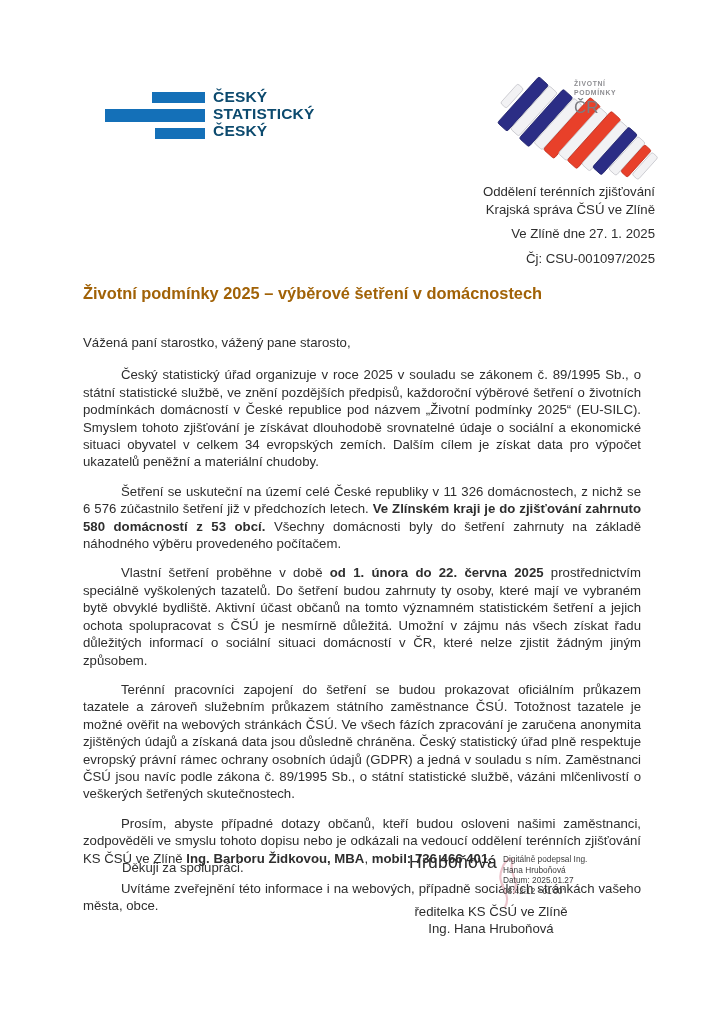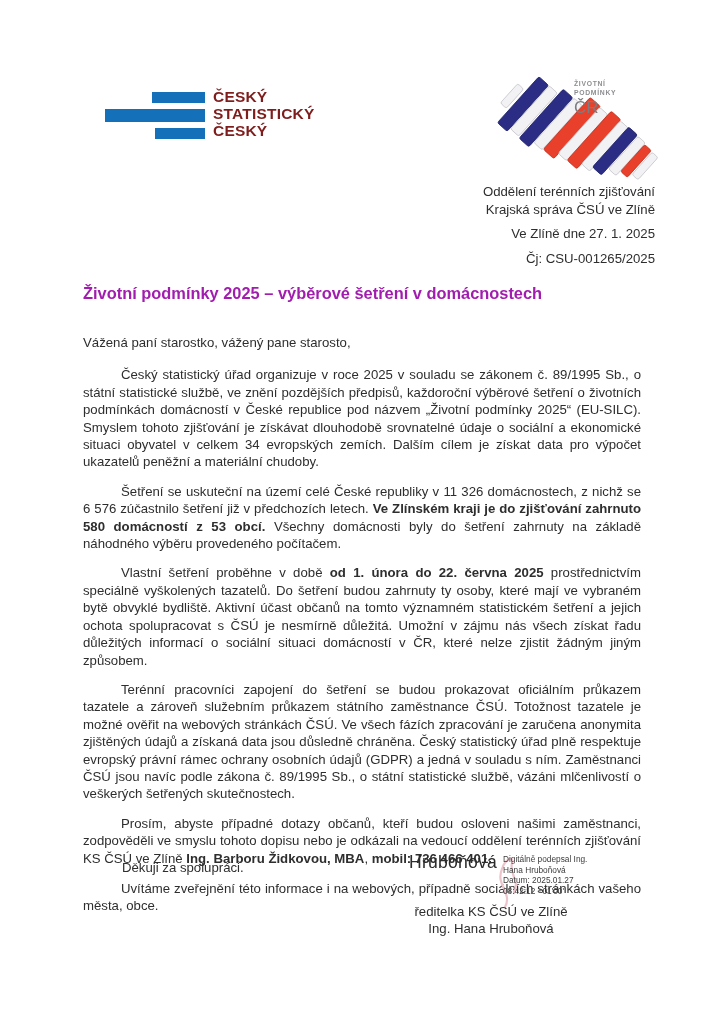--- a/index.html
+++ b/index.html
@@ -9,36 +9,36 @@
     font-family:"Liberation Sans", sans-serif; color:#2e2e2e;
   }
 
   
   .logo-csu { position:absolute; left:105px; top:88px; display:flex; align-items:flex-start; }
   .csu-bars { width:100px; display:flex; flex-direction:column; align-items:flex-end; padding-top:4px; }
   .csu-bar { background:#1470b8; }
   .csu-bar1 { width:53px; height:11px; }
   .csu-bar2 { width:100px; height:13px; margin-top:6px; }
   .csu-bar3 { width:50px; height:11px; margin-top:6px; }
-  .csu-text { margin-left:8px; color:#7f1d1d; font-weight:bold; font-size:15.5px; line-height:17px; letter-spacing:0.2px; }
+  .csu-text { margin-left:8px; color:#0c4a6e; font-weight:bold; font-size:15.5px; line-height:17px; letter-spacing:0.2px; }
 
   
   .logo-zp { position:absolute; left:488px; top:64px; width:170px; height:122px; }
   .logo-zp svg { position:absolute; left:0; top:0; }
   .zp-text { position:absolute; left:86px; top:16px; width:58px; text-align:left; color:#8e8e92; }
   .zp-small { font-size:6.8px; letter-spacing:0.7px; line-height:8.6px; font-weight:bold; }
   .zp-cr { font-size:17px; line-height:18px; margin-top:2px; color:#7c7c80; }
 
   
   .letterhead { position:absolute; right:69px; top:183px; text-align:right; font-size:13.2px; line-height:17.6px; }
   .lh-gap { margin-top:7px; }
 
   
   .letter-body { position:absolute; left:83px; top:284px; width:558px; font-size:13.2px; line-height:17.4px; }
-  .title { font-size:16.4px; font-weight:bold; line-height:19px; margin:0 0 31px 0; color:#a21caf; }
+  .title { font-size:16.4px; font-weight:bold; line-height:19px; margin:0 0 31px 0; color:#a16207; }
   .salutation { margin:0 0 15px 0; }
   .para { text-align:justify; text-indent:38px; margin:12px 0 6px 0; }
   .para-last { margin-top:13px; }
   .para b { font-weight:bold; }
 
   
   .closing { position:absolute; left:122px; top:860px; font-size:13.2px; }
   .sig-digital { position:absolute; left:409px; top:852px; width:238px; height:58px; }
   .sig-name { font-size:17.6px; line-height:21.5px; color:#2b2b2b; letter-spacing:0.2px; }
   .sig-details { position:absolute; left:94px; top:2px; width:120px; font-size:8.3px; line-height:10.6px; color:#3c3c3c; }
@@ -85,21 +85,21 @@
       <div class="zp-small">ŽIVOTNÍ</div>
       <div class="zp-small">PODMÍNKY</div>
       <div class="zp-cr">ČR</div>
     </div>
   </div>
 
   <div class="letterhead">
     <div>Oddělení terénních zjišťování</div>
     <div>Krajská správa ČSÚ ve Zlíně</div>
     <div class="lh-gap">Ve Zlíně dne 27. 1. 2025</div>
-    <div class="lh-gap">Čj: CSU-001265/2025</div>
+    <div class="lh-gap">Čj: CSU-001097/2025</div>
   </div>
 
   <div class="letter-body">
     <div class="title">Životní podmínky 2025 – výběrové šetření v domácnostech</div>
     <p class="salutation">Vážená paní starostko, vážený pane starosto,</p>
 
     <p class="para"><span>Český statistický úřad organizuje v roce 2025 v souladu se zákonem č. 89/1995 Sb., o státní statistické službě, ve znění pozdějších předpisů, každoroční výběrové šetření o životních podmínkách domácností v České republice pod názvem „Životní podmínky 2025“ (EU-SILC). Smyslem tohoto zjišťování je získávat dlouhodobě srovnatelné údaje o sociální a ekonomické situaci obyvatel v celkem 34 evropských zemích. Dalším cílem je získat data pro výpočet ukazatelů peněžní a materiální chudoby.</span></p>
 
     <p class="para"><span>Šetření se uskuteční na území celé České republiky v 11 326 domácnostech, z nichž se 6 576 zúčastnilo šetření již v předchozích letech. </span><b>Ve Zlínském kraji je do zjišťování zahrnuto 580 domácností z 53 obcí.</b><span> Všechny domácnosti byly do šetření zahrnuty na základě náhodného výběru provedeného počítačem.</span></p>
 

